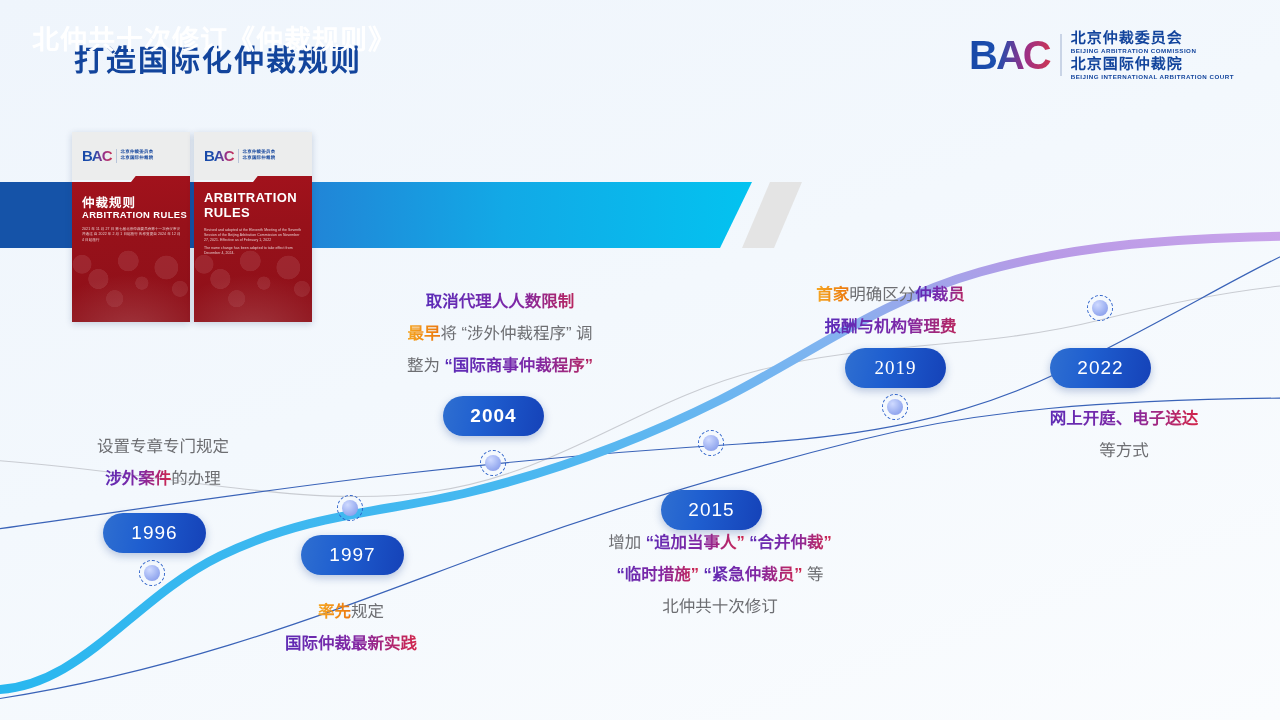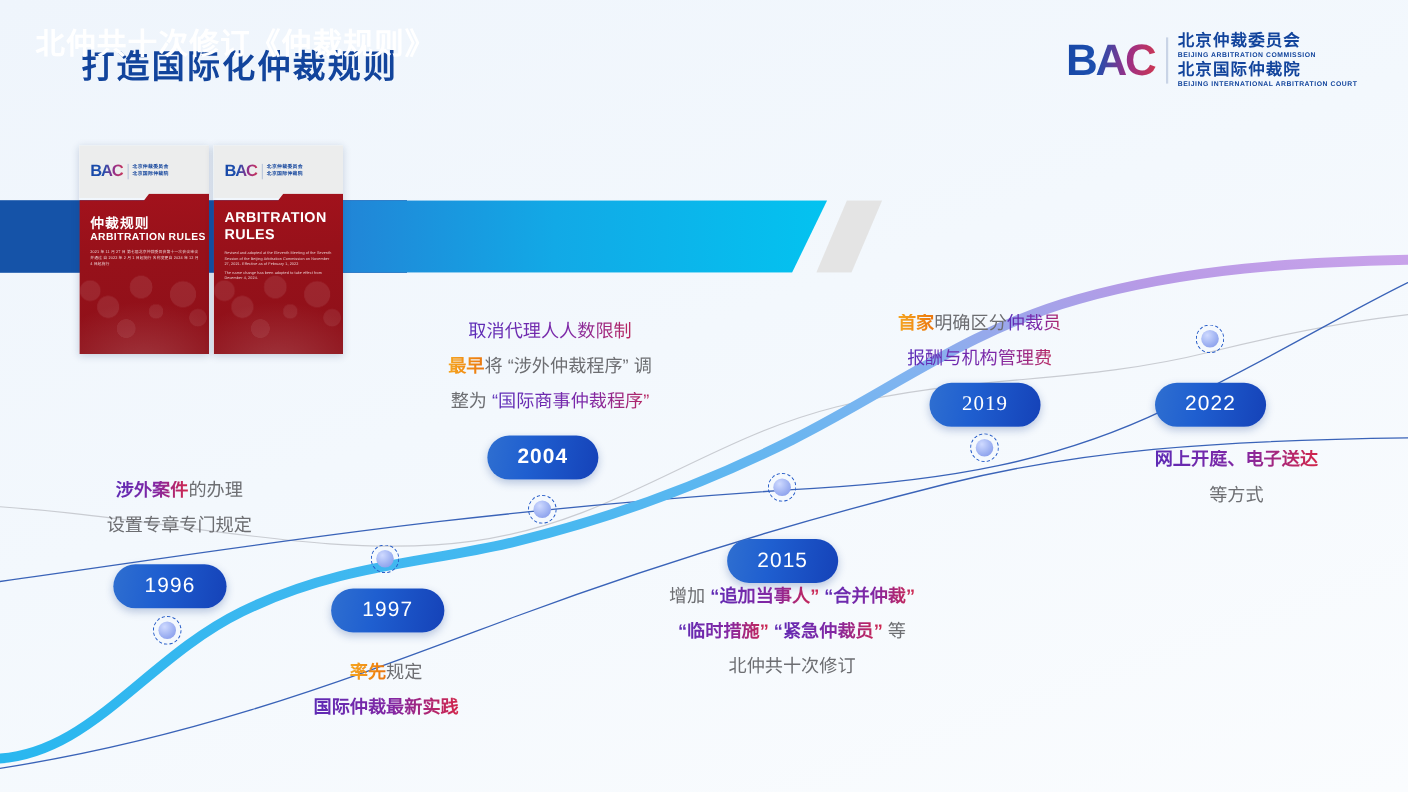--- a/index.html
+++ b/index.html
@@ -125,21 +125,21 @@
   #node-1997 { left: 337px; top: 495px; }
   #node-2004 { left: 480px; top: 450px; }
   #node-2015 { left: 698px; top: 430px; }
   #node-2019 { left: 882px; top: 394px; }
   #node-2022 { left: 1087px; top: 295px; }
 
   
   .tb { position: absolute; font-size: 16.5px; line-height: 1.95; color: #6d6e72; white-space: nowrap; }
   .tb.center { text-align: center; }
   .tb .hl { font-weight: bold; background: linear-gradient(92deg, #5e2bb5 0%, #8327a3 55%, #d2264a 100%); -webkit-background-clip: text; background-clip: text; color: transparent; }
-  .tb .hl-purple { font-weight: normal; background: linear-gradient(92deg, #5b2cb8 0%, #7d28a8 60%, #b8265f 100%); -webkit-background-clip: text; background-clip: text; color: transparent; }
+  .tb .hl-purple { font-weight: bold; background: linear-gradient(92deg, #5b2cb8 0%, #7d28a8 60%, #b8265f 100%); -webkit-background-clip: text; background-clip: text; color: transparent; }
   .tb .gold { font-weight: bold; background: linear-gradient(92deg, #f5a623 0%, #f08a13 60%, #ea7610 100%); -webkit-background-clip: text; background-clip: text; color: transparent; }
 
   #txt-1996 { left: 78px; top: 430px; text-align: center; width: 170px; }
   #txt-1997 { left: 262px; top: 595px; text-align: center; width: 178px; }
   #txt-2004 { left: 378px; top: 285px; text-align: center; width: 244px; }
   #txt-2015 { left: 560px; top: 526px; text-align: center; width: 320px; }
   #txt-2019 { left: 788px; top: 278px; text-align: center; width: 205px; }
   #txt-2022 { left: 1022px; top: 402px; text-align: center; width: 204px; }
 </style>
 </head>
@@ -231,22 +231,22 @@
   <div class="pill" id="pill-2022">2022</div>
 
   <div class="node" id="node-1996"></div>
   <div class="node" id="node-1997"></div>
   <div class="node" id="node-2004"></div>
   <div class="node" id="node-2015"></div>
   <div class="node" id="node-2019"></div>
   <div class="node" id="node-2022"></div>
 
   <div class="tb center" id="txt-1996">
+      <div><span>设置专章专门规定</span></div>
       <div><span class="hl">涉外案件</span><span>的办理</span></div>
-      <div><span>设置专章专门规定</span></div>
     </div>
   <div class="tb center" id="txt-1997">
       <div><span class="gold">率先</span><span>规定</span></div>
       <div><span class="hl">国际仲裁最新实践</span></div>
     </div>
   <div class="tb center" id="txt-2004">
       <div><span class="hl-purple">取消代理人人数限制</span></div>
       <div><span class="gold">最早</span><span>将 “涉外仲裁程序” 调</span></div>
       <div><span>整为 </span><span class="hl-purple">“国际商事仲裁程序”</span></div>
     </div>

